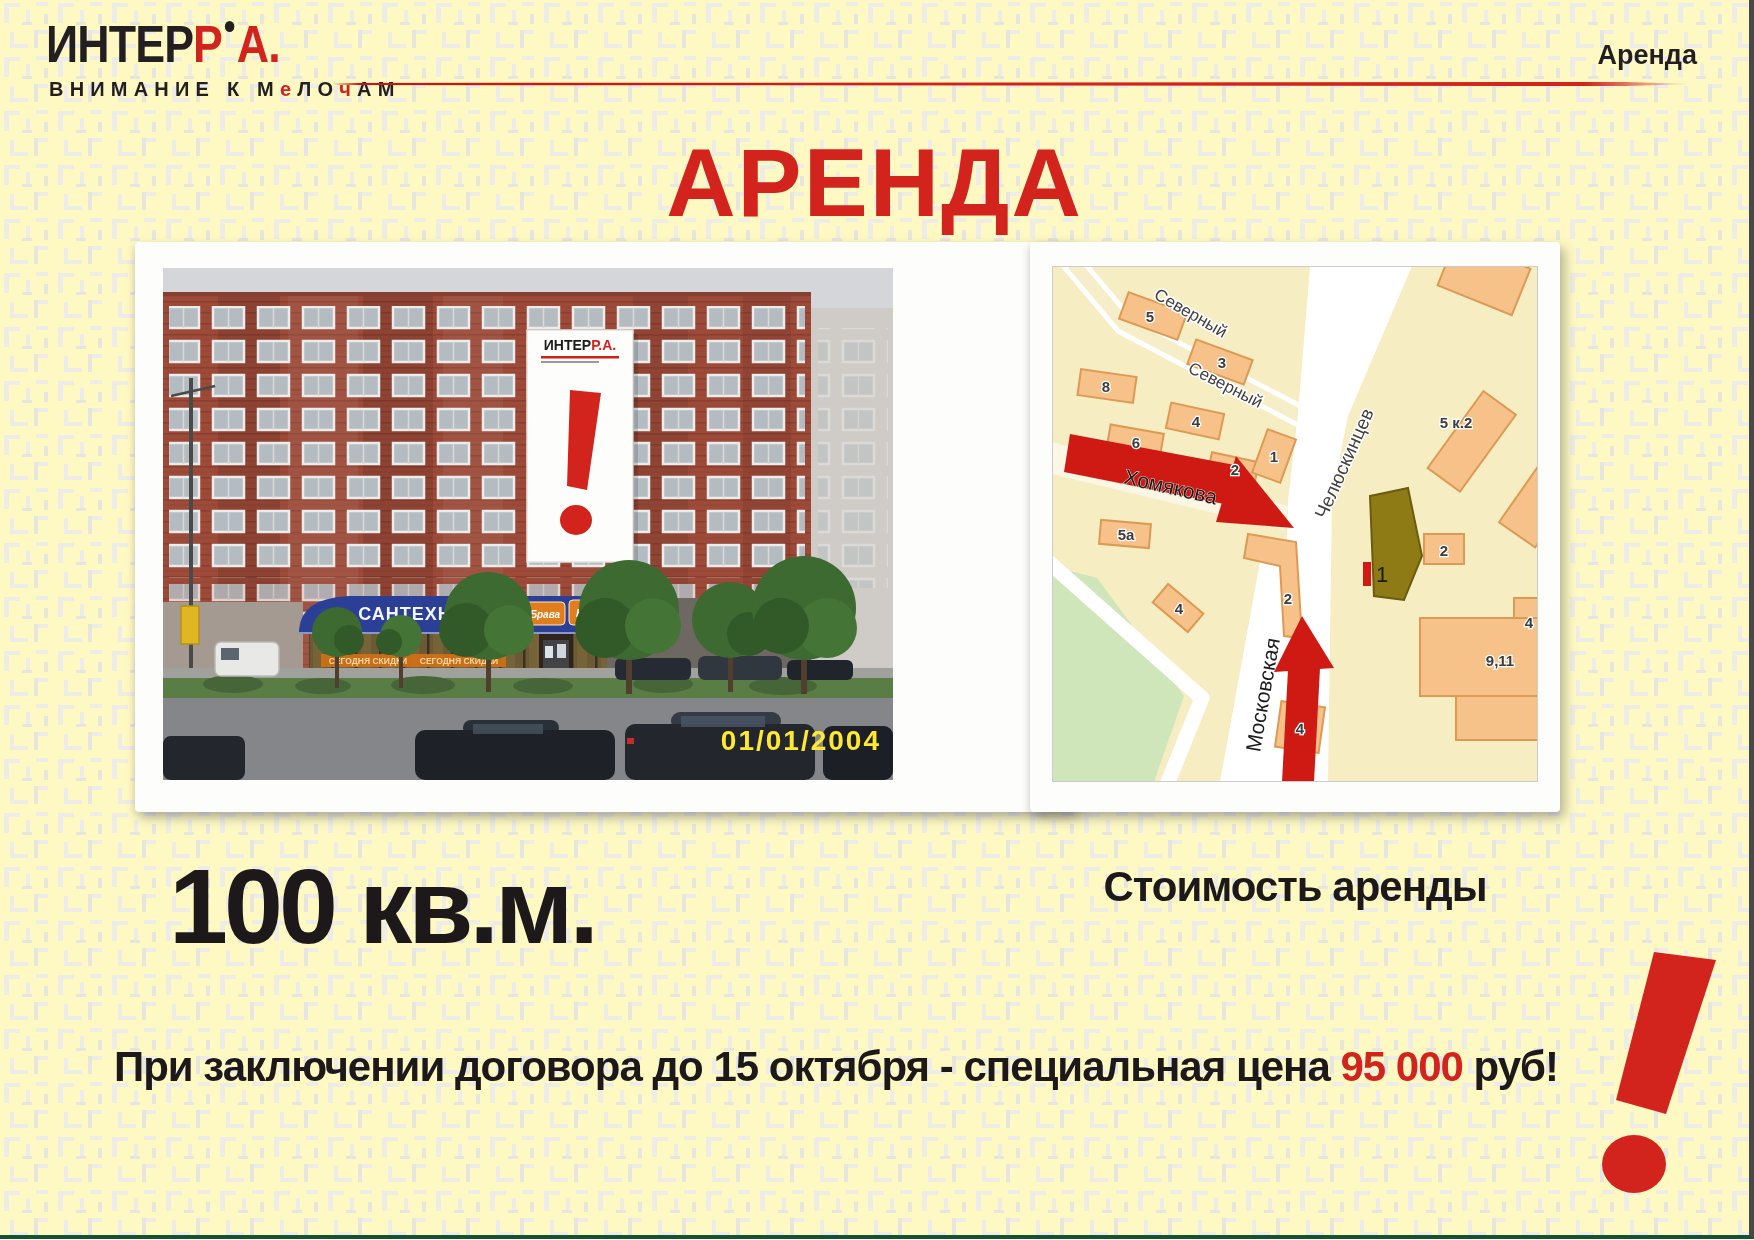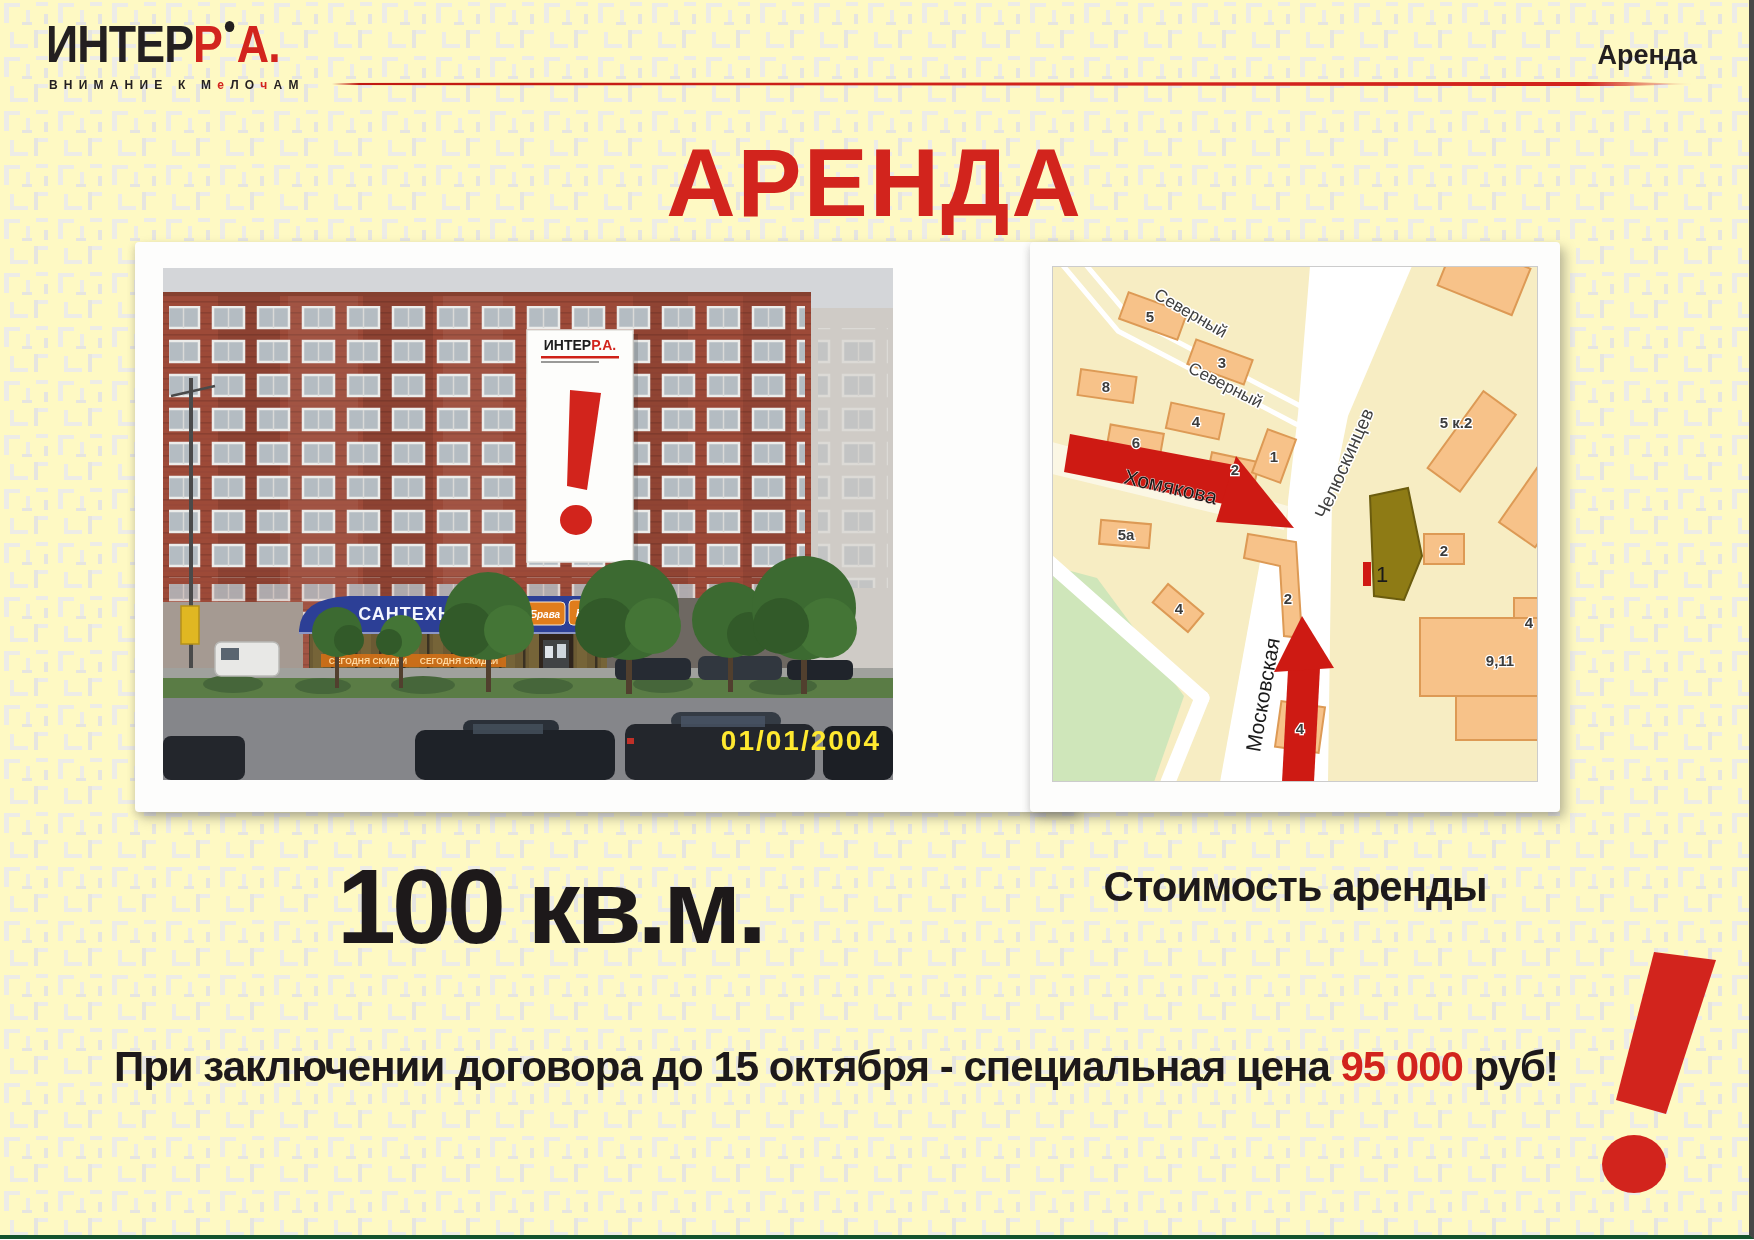--- a/index.html
+++ b/index.html
@@ -21,21 +21,21 @@
     transform:scale(0.86,1);transform-origin:left top;
     white-space:nowrap;
   }
   .logo .red{color:#d2241d;}
   .logo .raised-dot{
     display:inline-block;width:11px;height:11px;border-radius:50%;
     background:#231f20;position:relative;top:-30px;margin:0 3px;
   }
   .tagline{
     position:absolute;left:49px;top:78px;
-    font-size:12px;font-weight:bold;letter-spacing:6.2px;white-space:nowrap;
+    font-size:20px;font-weight:bold;letter-spacing:6.2px;white-space:nowrap;
   }
   .tagline .red{color:#d2241d;}
   .red-line{
     position:absolute;left:332px;top:82px;width:1362px;height:4px;
     background:linear-gradient(to right, rgba(200,24,16,0) 0%, #c01910 2%, #d2241d 55%, #d2241d 92%, rgba(210,36,29,0) 100%);
     clip-path:polygon(0 25%,95% 0,100% 50%,95% 100%,0 75%);
   }
   .corner-label{
     position:absolute;top:40px;right:52px;
     font-size:27px;font-weight:bold;
@@ -49,22 +49,22 @@
   .card{
     position:absolute;background:#fdfdfc;border-radius:4px;
     box-shadow:5px 6px 12px rgba(90,90,90,.4), -2px 3px 6px rgba(120,120,120,.18);
   }
   .photo-card{left:135px;top:242px;width:940px;height:570px;}
   .photo-card svg{position:absolute;left:28px;top:26px;}
   .map-card{left:1030px;top:242px;width:530px;height:570px;}
   .map-card svg{position:absolute;left:22px;top:24px;}
   
   .area-text{
-    position:absolute;left:200px;top:846px;width:700px;
-    text-align:center;font-size:106px;font-weight:bold;letter-spacing:-4px;
+    position:absolute;left:169px;top:846px;width:700px;
+    text-align:left;font-size:106px;font-weight:bold;letter-spacing:-4px;
     color:#1d191a;white-space:nowrap;
   }
   .price-text{
     position:absolute;left:1065px;top:862px;width:460px;
     text-align:center;font-size:42px;font-weight:bold;letter-spacing:-1px;
     line-height:1.17;color:#1d191a;
   }
   .offer-text{
     position:absolute;left:0;top:1038px;width:1672px;
     text-align:center;font-size:42px;font-weight:bold;letter-spacing:-1px;

